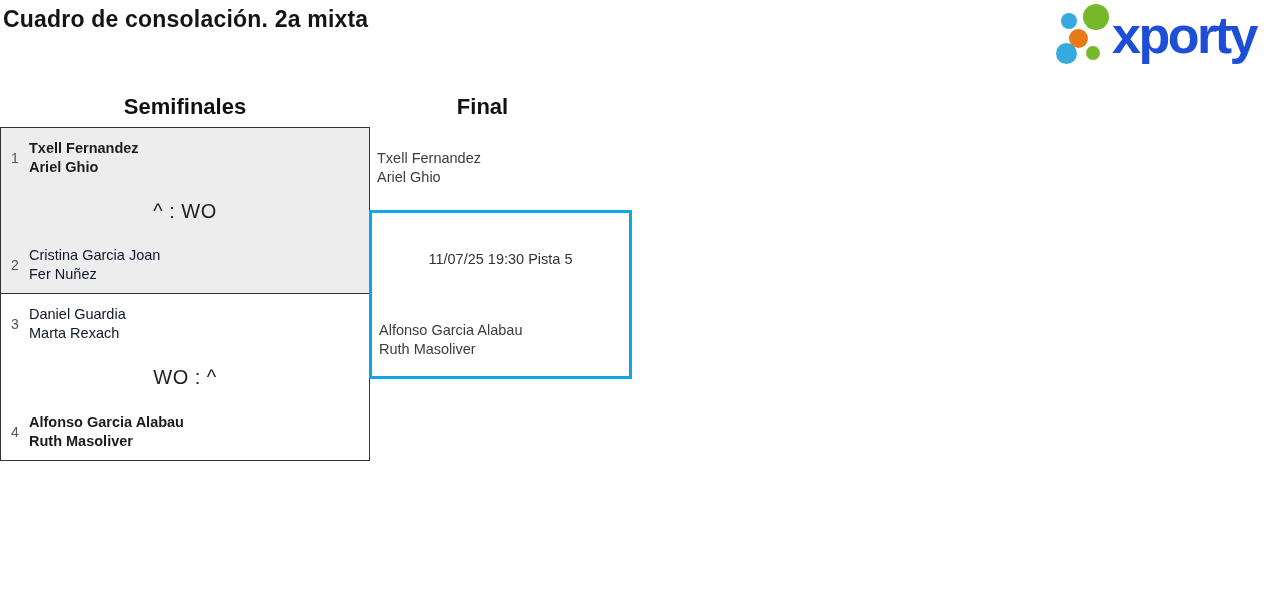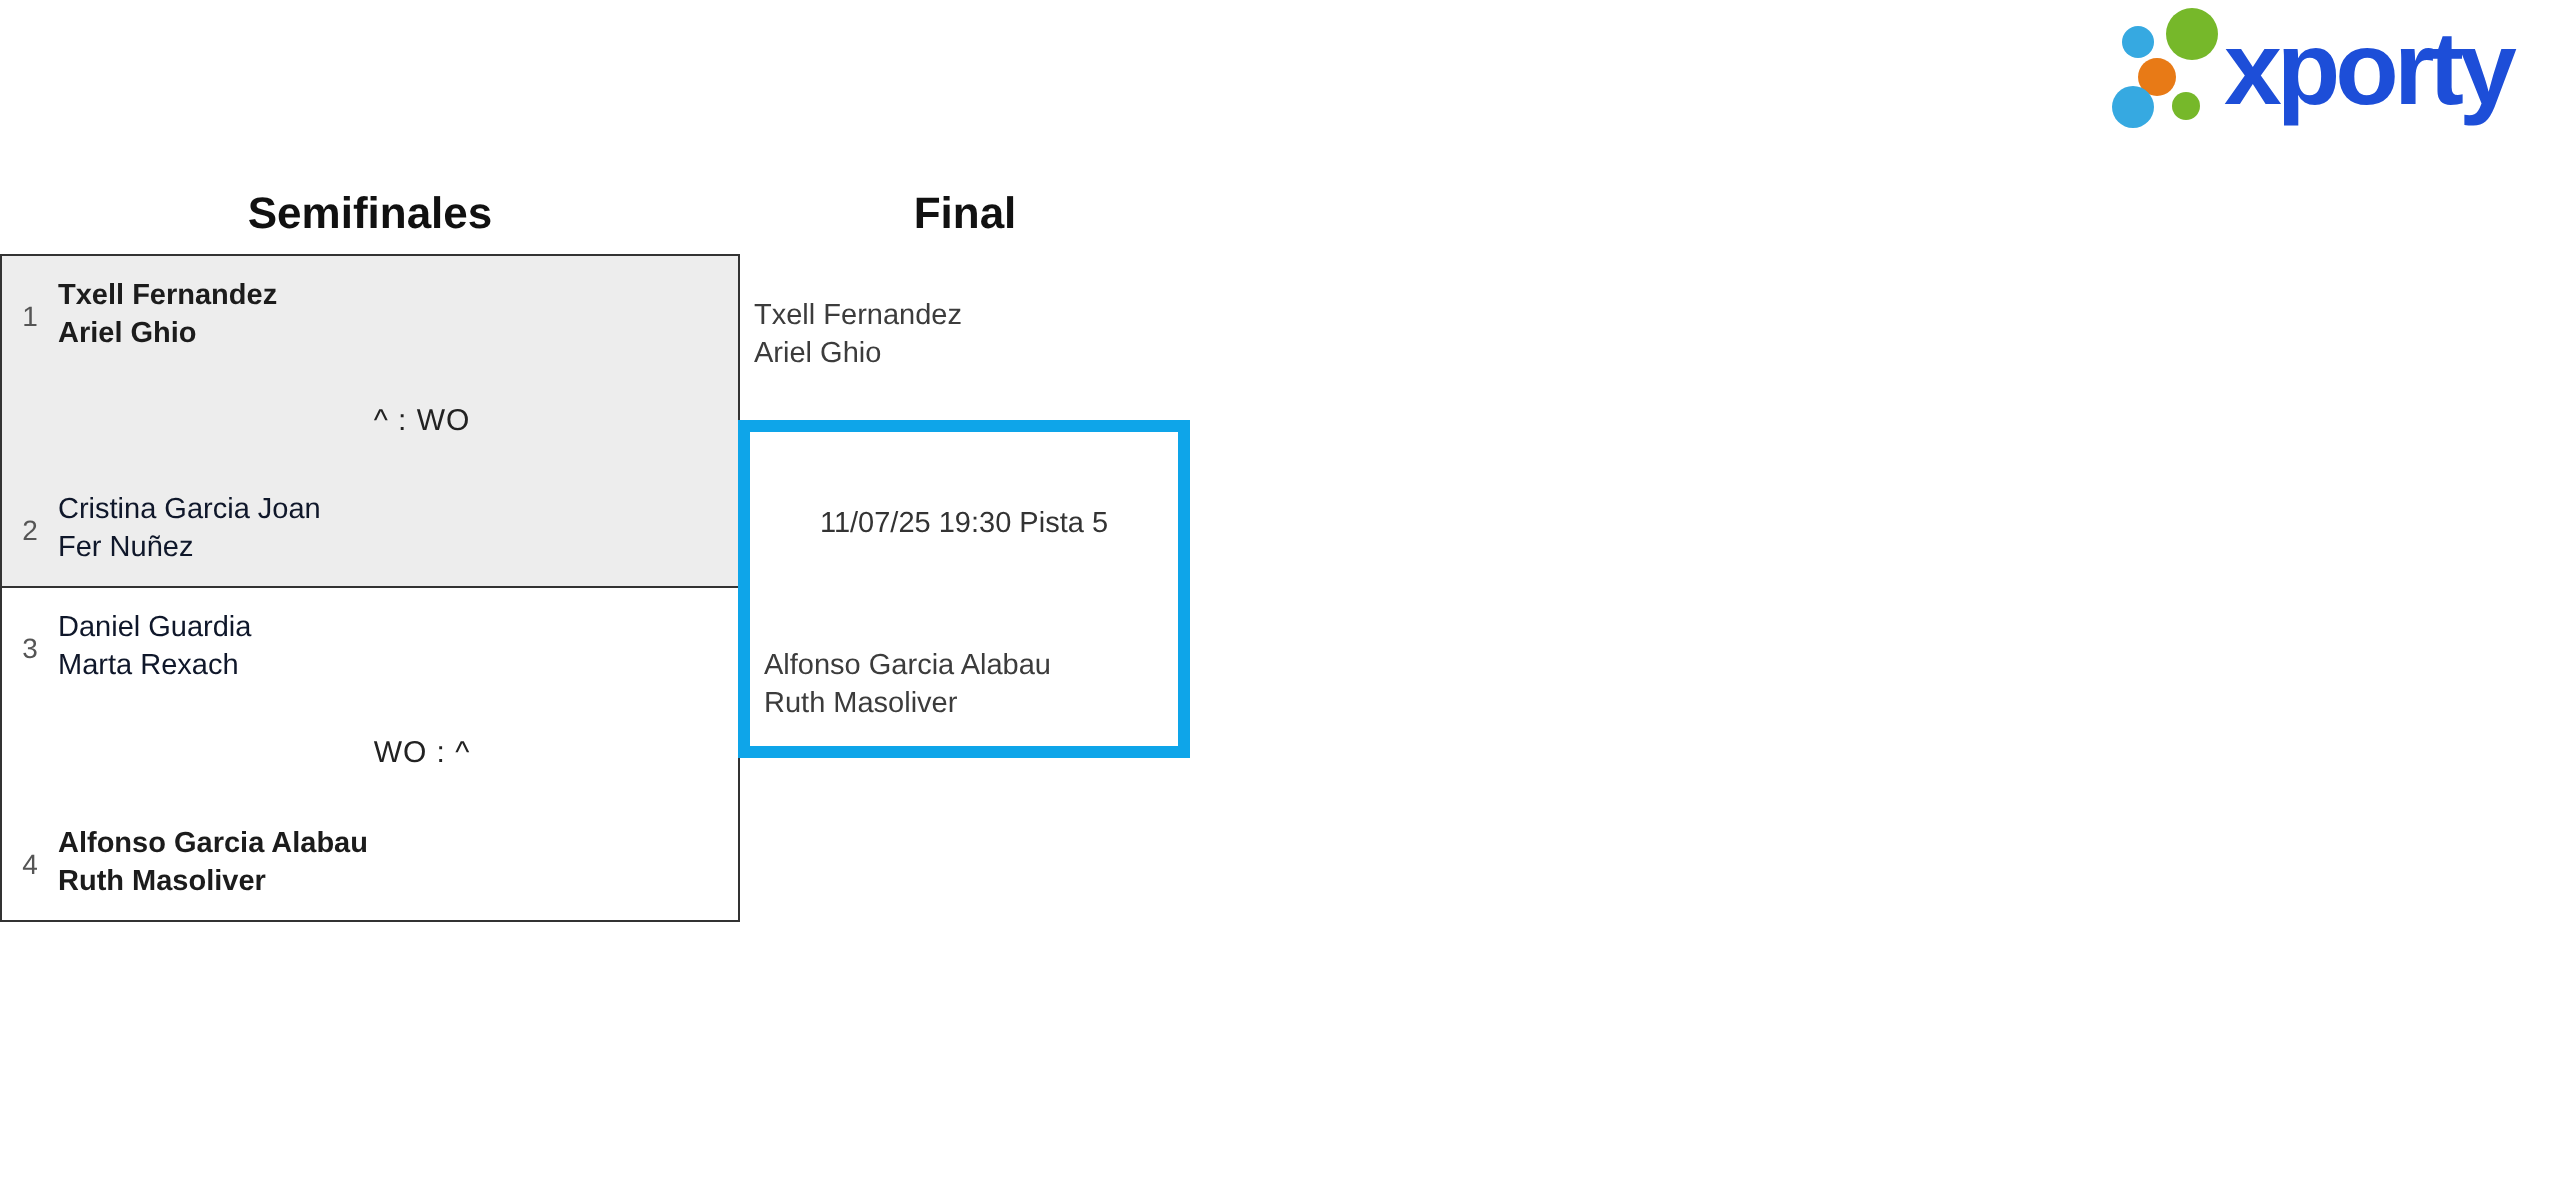--- a/index.html
+++ b/index.html
@@ -39,36 +39,37 @@
   .sf1{top:127px;height:167px;background:#ededed;}
   .sf2{top:293px;height:168px;}
   .team-row{position:absolute;left:6px;right:6px;display:flex;align-items:center;}
   .team-row.top{top:11px;}
   .team-row.bottom{bottom:9px;}
   .seed{width:16px;flex:0 0 16px;text-align:center;font-size:14px;color:#555;}
   .team-names{margin-left:6px;font-size:14.5px;line-height:19px;color:#0f172a;}
   .team-names.winner{font-weight:bold;color:#1c1c1c;}
   .score{
     position:absolute;left:0;width:100%;top:calc(50% - 10px);
-    text-align:center;font-size:15px;color:#222;letter-spacing:.5px;line-height:20px;margin-left:26px;
+    text-align:center;font-size:20px;color:#222;letter-spacing:.5px;line-height:20px;
   }
 
   
   .final-team-top{left:377px;top:149px;font-size:14.5px;line-height:19px;color:#3c3c3c;}
   .final-card{
-    left:369px;top:210px;width:226px;height:169px;box-sizing:border-box;
-    border:6px solid #0ea5e9;background:#ffffff;
+    left:369px;top:210px;width:263px;height:169px;box-sizing:border-box;
+    border:3px solid #0ea5e9;background:#ffffff;
   }
   .schedule{position:absolute;left:0;width:100%;top:36px;text-align:center;font-size:14.5px;color:#333;line-height:20px;}
   .final-team-bottom{position:absolute;left:7px;top:108px;font-size:14.5px;line-height:19px;color:#3c3c3c;}
 </style>
 </head>
 <body>
 
 <div class="abs titles">
+  <div class="title-line">Cuadro de consolación. 2a mixta</div>
 </div>
 
 <a class="abs logo" href="#">
   <span class="dot dot-blue-small"></span>
   <span class="dot dot-green-big"></span>
   <span class="dot dot-orange"></span>
   <span class="dot dot-blue-big"></span>
   <span class="dot dot-green-small"></span>
   <span class="logo-text">xporty</span>
 </a>

